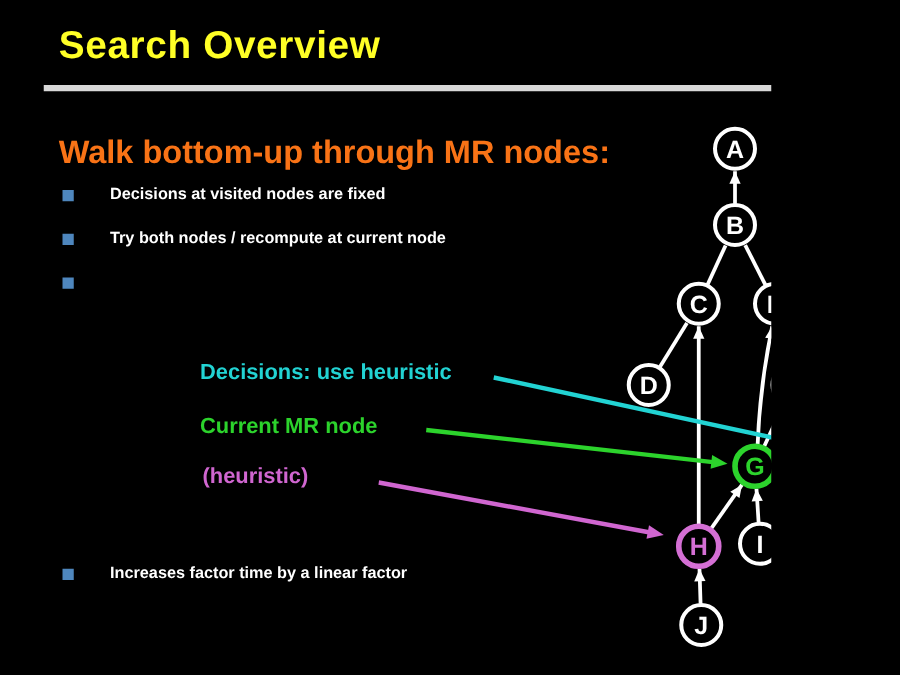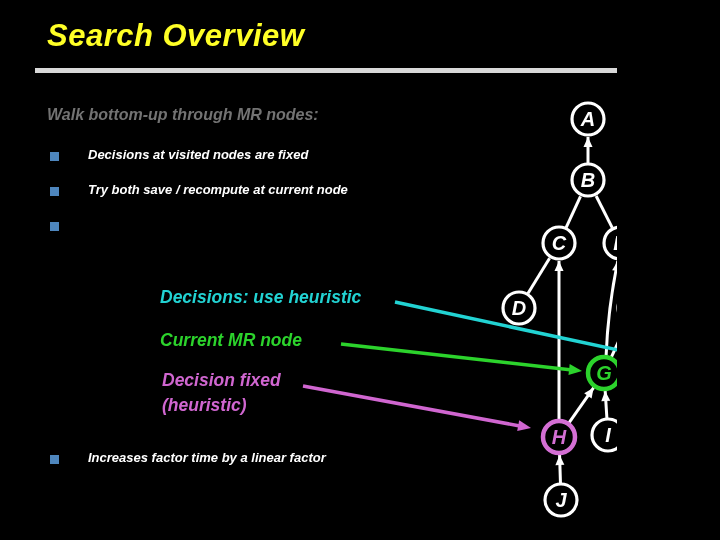--- a/index.html
+++ b/index.html
@@ -1,24 +1,24 @@
 <!DOCTYPE html>
 <html><head>
 <meta charset="utf-8">
 <style>
   html,body{margin:0;padding:0;background:#000;}
   .slide{
     position:relative;width:617px;height:540px;background:#000;overflow:hidden;
-    font-family:"Liberation Sans","DejaVu Sans",sans-serif;font-weight:bold;font-style:italic;
+    font-family:"Liberation Sans","DejaVu Sans",sans-serif;font-weight:bold;
   }
   .title{
     position:absolute;left:47px;top:18px;font-size:31px;letter-spacing:0.5px;
   }
   .rule{position:absolute;left:35px;top:68px;width:649px;height:5px;}
-  .intro{position:absolute;left:47px;top:106px;font-size:16px;color:#737373;}
+  .intro{position:absolute;left:47px;top:106px;font-size:26px;color:#f97316;}
   .brow{position:absolute;left:0;width:520px;height:24px;}
   .sq{position:absolute;left:50px;top:5px;width:9px;height:9px;display:block;}
   .btxt{position:absolute;left:88px;top:0;font-size:13px;color:#fff;white-space:nowrap;}
   .ann{position:absolute;font-size:17.5px;white-space:nowrap;line-height:25px;}
   .ann-unvisited{left:160px;top:285px;}
   .ann-current{left:160px;top:328px;text-align:right;}
   .ann-fixed{left:162px;top:368px;}
   #graph-svg{position:absolute;left:0;top:0;width:720px;height:540px;}
 </style>
 </head>
@@ -30,30 +30,29 @@
   <div class="rule" style="background: rgb(216, 216, 216);"></div>
 
   <div class="intro">Walk bottom-up through MR nodes:</div>
 
   <div class="brow" style="top:147px">
     <span class="sq" style="background: rgb(78, 134, 189);"></span>
     <span class="btxt">Decisions at visited nodes are fixed</span>
   </div>
   <div class="brow" style="top:182px">
     <span class="sq" style="background: rgb(78, 134, 189);"></span>
-    <span class="btxt">Try both save / recompute at current node</span>
+    <span class="btxt">Try both nodes / recompute at current node</span>
   </div>
   <div class="brow" style="top:217px">
     <span class="sq" style="background: rgb(78, 134, 189);"></span>
   </div>
 
   <div class="ann ann-unvisited" style="color: rgb(34, 211, 211);">Decisions: use heuristic</div>
   <div class="ann ann-current" style="color: rgb(44, 211, 44);">Current MR node</div>
   <div class="ann ann-fixed" style="color: rgb(208, 102, 208);">
-    <div>Decision fixed</div>
     <div>(heuristic)</div>
   </div>
 
   <div class="brow" style="top:450px">
     <span class="sq" style="background: rgb(78, 134, 189);"></span>
     <span class="btxt">Increases factor time by a linear factor</span>
   </div>
 
   <svg id="graph-svg" viewBox="0 0 720 540" xmlns="http://www.w3.org/2000/svg">
       <line x1="588" y1="163" x2="588" y2="137" stroke="#fff" stroke-width="3"></line>

